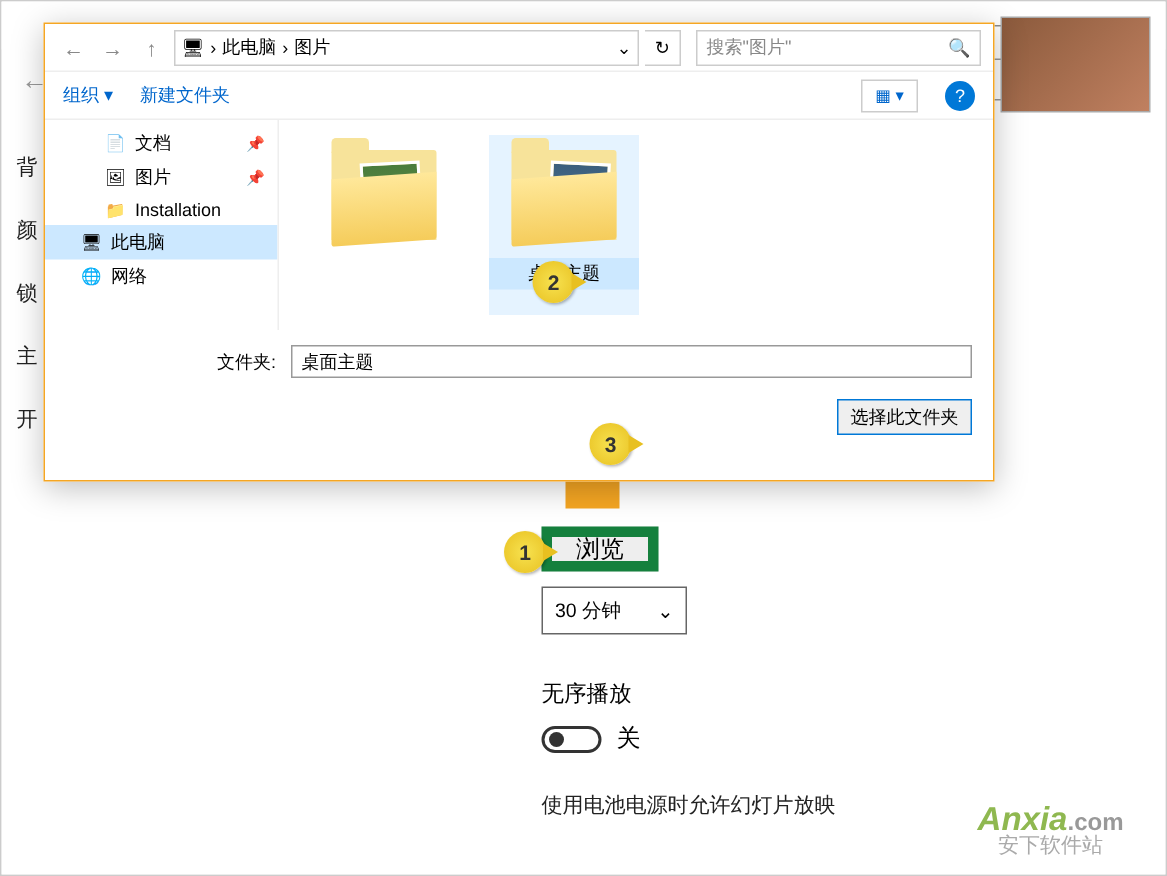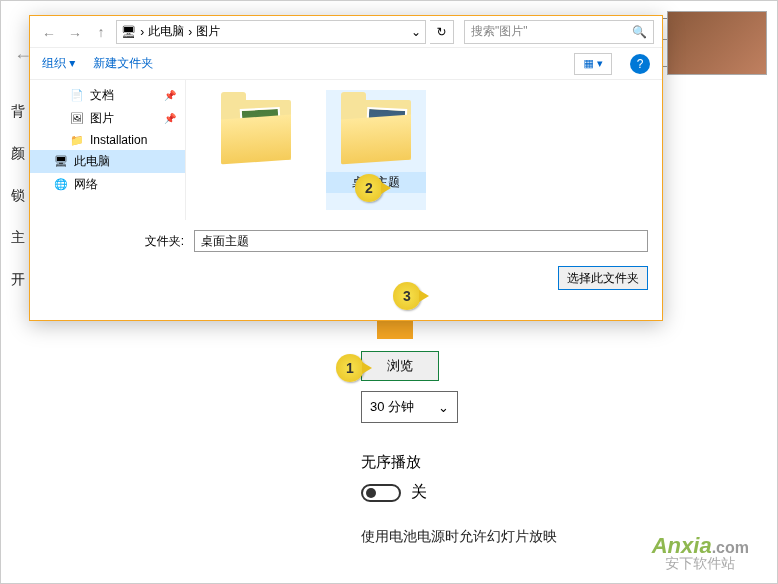--- a/index.html
+++ b/index.html
@@ -14,21 +14,21 @@
 .gear { width: 24px; height: 24px; color: #f5a623; font-size: 20px; display: flex; align-items: center; justify-content: center; }
 .search-box { width: 220px; height: 28px; border: 1px solid #999; padding: 0 6px; display: flex; align-items: center; justify-content: flex-end; margin-left: auto; margin-right: 10px; }
 .search-icon-el { color: #666; font-size: 14px; }
 
 .sidebar-bg { position: absolute; left: 10px; top: 90px; width: 30px; }
 .sidebar-bg div { font-size: 14px; padding: 12px 0; color: #222; }
 
 .main-area { position: absolute; left: 360px; top: 90px; right: 20px; }
 .thumb-preview { width: 100px; height: 64px; background: linear-gradient(135deg,#8b5a3c,#c08060); border: 1px solid #aaa; position: absolute; right: 10px; top: 10px; }
 .browse-label-row { margin-top: 260px; }
-.browse-btn { width: 78px; height: 30px; border: 1px solid #15803d; background: #eee; font-size: 13px; display: flex; align-items: center; justify-content: center; }
+.browse-btn { width: 78px; height: 30px; border: 7px solid #15803d; background: #eee; font-size: 16px; display: flex; align-items: center; justify-content: center; }
 .sect-label { font-size: 15px; margin-top: 30px; }
 .freq-select { width: 97px; height: 32px; border: 1px solid #666; display: flex; align-items: center; justify-content: space-between; padding: 0 8px; font-size: 13px; margin-top: 10px; }
 .toggle-row { display: flex; align-items: center; gap: 10px; margin-top: 10px; }
 .toggle { width: 40px; height: 18px; border: 2px solid #333; border-radius: 10px; position: relative; }
 .toggle::after { content: ""; width: 10px; height: 10px; background: #333; border-radius: 50%; position: absolute; left: 3px; top: 2px; }
 .cut-text { margin-top: 25px; font-size: 14px; color: #222; }
 
 
 .dialog { position: absolute; left: 28px; top: 14px; width: 634px; height: 306px; background: #fff; border: 1px solid #f5a623; box-shadow: 0 4px 20px rgba(0,0,0,0.25); }
 .dlg-title { height: 30px; background: #f5a623; display: flex; align-items: center; padding: 0 10px; color: #222; font-size: 12px; }

